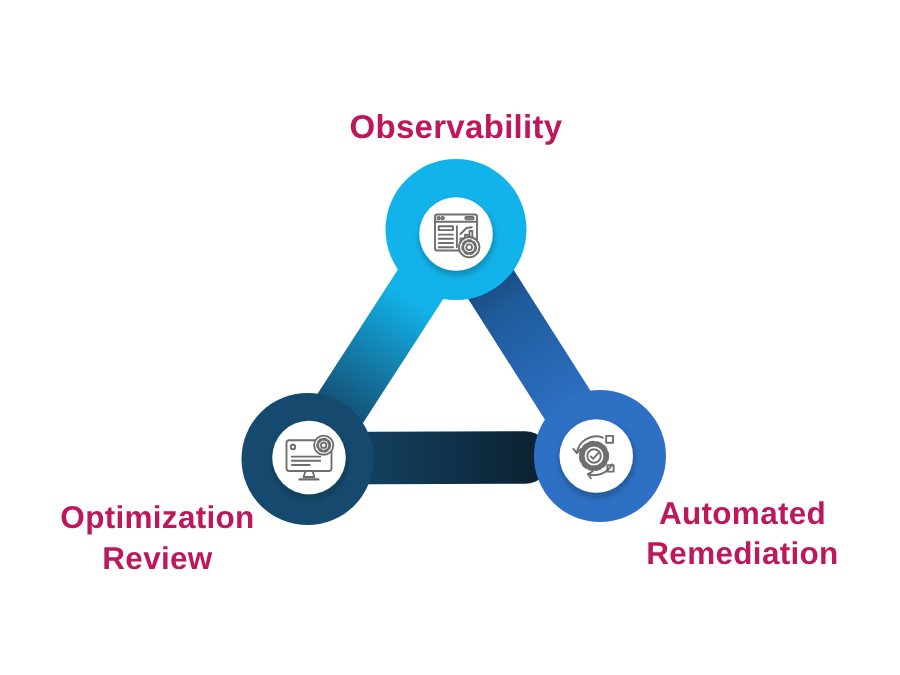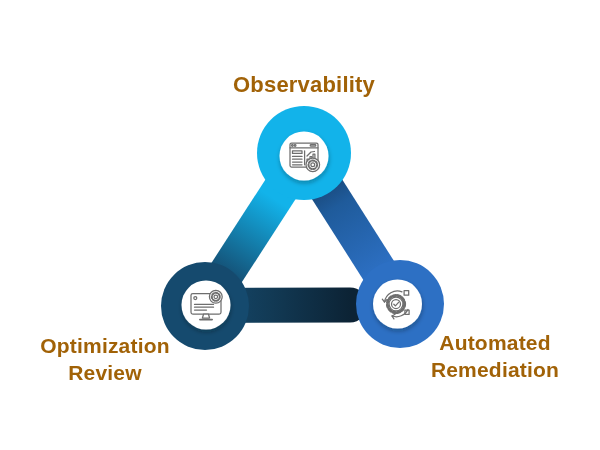--- a/index.html
+++ b/index.html
@@ -8,21 +8,21 @@
     width: 600px;
     height: 450px;
     background: #ffffff;
     overflow: hidden;
     font-family: "Liberation Sans", sans-serif;
   }
   .stage svg { position: absolute; left: 0; top: 0; }
   .label {
     position: absolute;
     font-weight: 700;
-    color: #a16207;
+    color: #be185d;
     text-align: center;
     letter-spacing: 0.2px;
     user-select: none;
   }
   .label span { display: block; }
   .title-label   { left: 154px; top: 72px;  width: 300px; font-size: 22px; line-height: 26px; }
   .left-label    { left: -15px; top: 332px; width: 240px; font-size: 21px; line-height: 27px; }
   .right-label   { left: 375px; top: 329px; width: 240px; font-size: 21px; line-height: 27px; }
 </style>
 </head>

